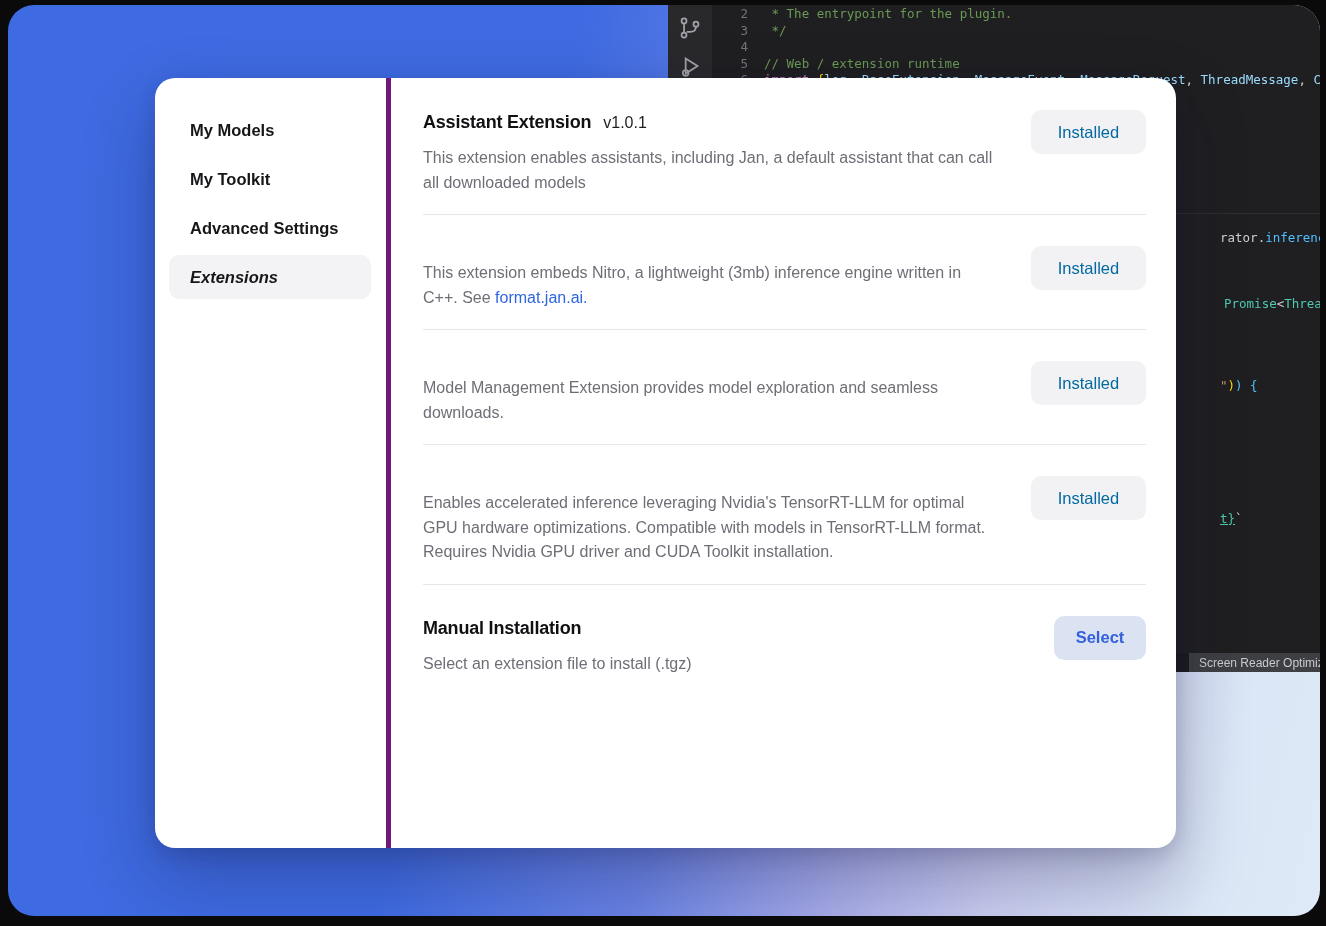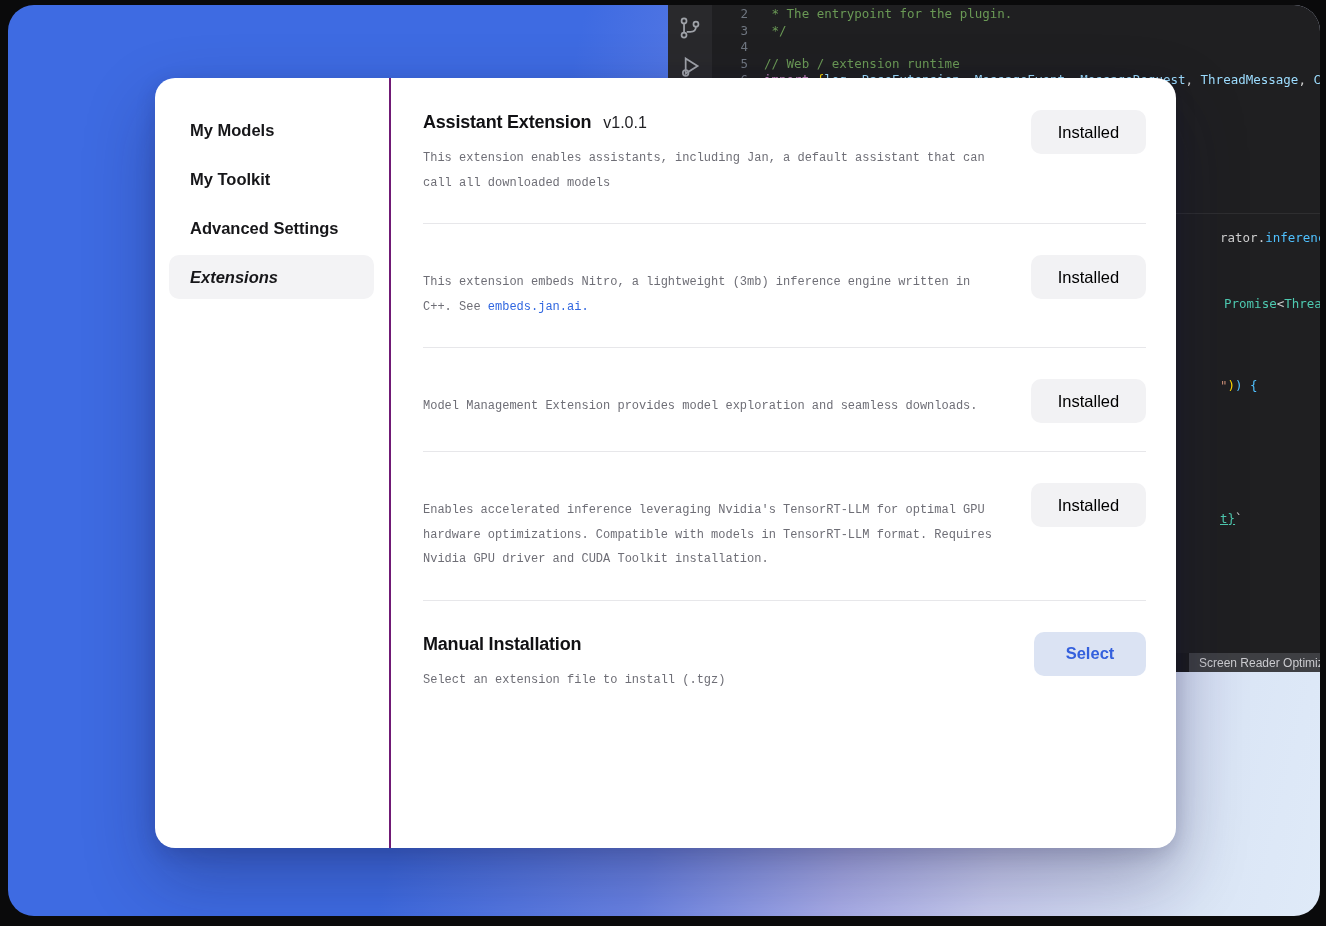--- a/index.html
+++ b/index.html
@@ -32,38 +32,38 @@
   .status-bar{position:absolute;left:0;right:0;bottom:0;height:19px;background:#1b1b1d;
     display:flex;align-items:center;justify-content:flex-end;font-size:12px;color:#9c9ca2;}
   .sb-frag{margin-right:46px;}
   .sb-item{width:131px;height:19px;background:#3e3f43;color:#cbcbcf;display:flex;align-items:center;
     padding-left:10px;overflow:hidden;white-space:nowrap;flex:none;cursor:pointer;}
 
   
   .modal{position:absolute;left:147px;top:73px;width:1021px;height:770px;background:#ffffff;border-radius:20px;
     display:flex;overflow:hidden;z-index:10;
     box-shadow:0 30px 70px rgba(20,20,60,.30),0 6px 20px rgba(20,20,60,.16);}
-  .sidebar{width:236px;flex:none;border-right:2px solid #701a75;padding:30px 15px 0 14px;}
+  .sidebar{width:236px;flex:none;border-right:5px solid #701a75;padding:30px 15px 0 14px;}
   .side-item{height:44px;display:flex;align-items:center;padding-left:21px;font-size:16.5px;font-weight:700;
     color:#161619;border-radius:10px;margin-bottom:5px;cursor:pointer;}
   .side-item.active{background:#f3f3f5;font-style:italic;}
   .content{flex:1;padding:34px 30px 0 32px;overflow:hidden;}
   .section{display:flex;justify-content:space-between;align-items:flex-start;
-    padding:33px 0 28px;border-bottom:1px solid #e7e7ea;}
+    padding:33px 0 19px;border-bottom:1px solid #e7e7ea;}
   .section:first-child{padding-top:0;}
   .section.last{border-bottom:none;}
   .sec-text{max-width:575px;}
   .sec-title{font-size:18px;font-weight:700;color:#111114;letter-spacing:-.2px;}
   .sec-version{font-size:16px;font-weight:400;margin-left:12px;color:#1f1f23;}
-  .sec-desc{margin-top:13px;font-size:12px;line-height:24.5px;color:#6e6e76;font-family:Liberation Mono, monospace;}
+  .sec-desc{margin-top:13px;font-size:16px;line-height:24.5px;color:#6e6e76;}
   .sec-desc a{color:#2f66e0;text-decoration:none;cursor:pointer;}
   .btn{height:44px;border-radius:10px;font-size:16.5px;border:none;flex:none;margin-top:-2px;cursor:pointer;
     font-family:"Liberation Sans",sans-serif;}
-  .btn-muted{width:115px;background:#f2f2f4;color:#000000;font-weight:500;}
-  .btn-primary{width:112px;background:#dbe3f3;color:#3460dd;font-weight:700;}
+  .btn-muted{width:115px;background:#f2f2f4;color:#0369a1;font-weight:500;}
+  .btn-primary{width:92px;background:#dbe3f3;color:#3460dd;font-weight:700;}
 </style>
 </head>
 <body>
 
 <div class="stage">
   <div class="wallpaper">
 
     <div class="vscode">
       <div class="activity-bar">
         <div class="ab-icon">
@@ -130,21 +130,21 @@
       <main class="content" id="ext-list">
           <section class="section">
             <div class="sec-text">
               <div><span class="sec-title">Assistant Extension</span><span class="sec-version">v1.0.1</span></div>
               <div class="sec-desc">This extension enables assistants, including Jan, a default assistant that can call all downloaded models</div>
             </div>
             <button class="btn btn-muted">Installed</button>
           </section>
           <section class="section">
             <div class="sec-text">
-              <div class="sec-desc">This extension embeds Nitro, a lightweight (3mb) inference engine written in C++. See <a>embeds.jan.ai.</a></div>
+              <div class="sec-desc">This extension embeds Nitro, a lightweight (3mb) inference engine written in C++. See <a>format.jan.ai.</a></div>
             </div>
             <button class="btn btn-muted">Installed</button>
           </section>
           <section class="section">
             <div class="sec-text">
               <div class="sec-desc">Model Management Extension provides model exploration and seamless downloads.</div>
             </div>
             <button class="btn btn-muted">Installed</button>
           </section>
           <section class="section">

